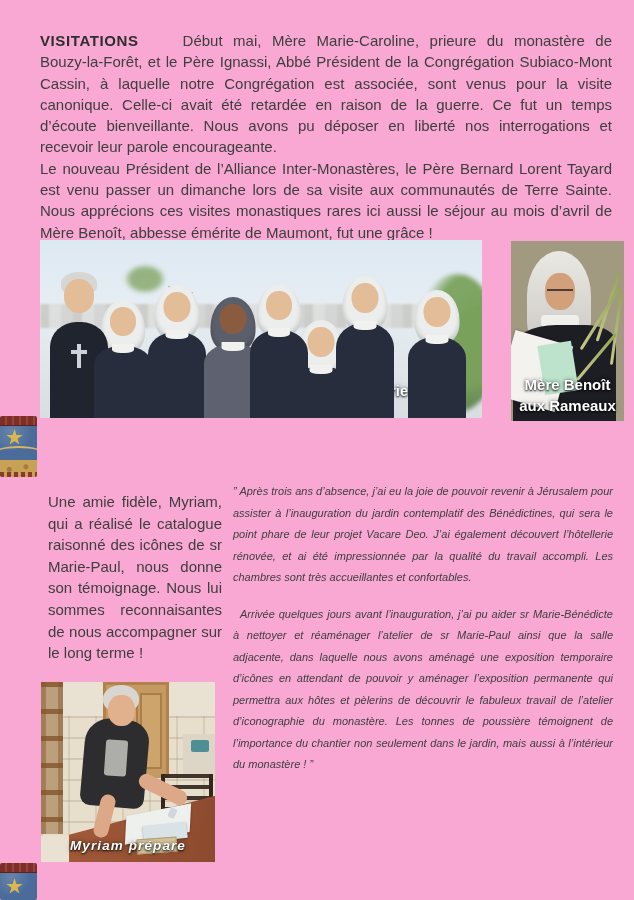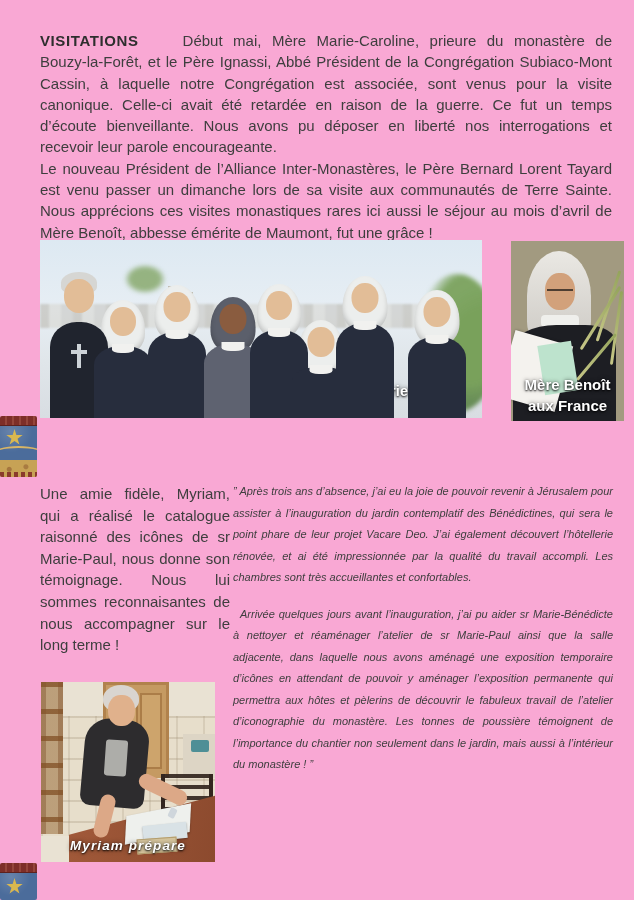--- a/index.html
+++ b/index.html
@@ -106,21 +106,21 @@
   .frag-foot { position:absolute; left:0; right:0; bottom:0; height:5px;
     background:repeating-linear-gradient(90deg,#8a3a2c 0 4px,#c7a255 4px 7px); }
   .frag-star { position:absolute; width:17px; height:17px; background:#dab84f;
     clip-path:polygon(50% 0%,61% 35%,98% 35%,68% 57%,79% 91%,50% 70%,21% 91%,32% 57%,2% 35%,39% 35%); }
   .frag-1 .frag-star { left:6px; top:13px; }
   .frag-2 .frag-star { left:6px; top:15px; }
 
   
   .col-left { position:absolute; left:40px; top:483px; width:190px;
     font-size:15px; line-height:21.6px; text-align:justify; }
-  .col-left p { margin:0; }
+  .col-left p { margin:8px; }
   .col-right { position:absolute; left:233px; top:481px; width:380px;
     font-size:11px; line-height:21.5px; text-align:justify;font-style:italic; }
   .col-right p { margin:0; }
   .col-right p.second { margin-top:15px; text-indent:7px; }
 
   
   .photo-myriam { left:41px; top:682px; width:174px; height:180px; background:#e9e2d3; }
   .my-wall-lower { position:absolute; left:0; right:0; top:34px; height:120px;
     background:repeating-linear-gradient(180deg, rgba(158,142,116,.28) 0 2px, transparent 2px 21px),
                repeating-linear-gradient(90deg, rgba(158,142,116,.22) 0 2px, transparent 2px 27px),
@@ -240,21 +240,21 @@
     <div class="bp-collar"></div>
     <div class="bp-body"></div>
     <div class="frond" style="right:14px; top:28px; transform:rotate(18deg);"></div>
     <div class="frond" style="right:22px; top:40px; transform:rotate(32deg);"></div>
     <div class="frond" style="right:6px; top:50px; transform:rotate(8deg);"></div>
     <div class="frond" style="right:26px; top:86px; transform:rotate(40deg); height:60px;"></div>
     <div class="bp-paper-white"></div>
     <div class="bp-paper-mint"></div>
     <div class="caption bp-caption">
       <span style="display:block">Mère Benoît</span>
-      <span style="display:block">aux France</span>
+      <span style="display:block">aux Rameaux</span>
     </div>
   </div>
 
   <div class="fragment frag-1">
     <div class="frag-blue"></div>
     <div class="frag-band"></div>
     <div class="frag-star"></div>
     <div class="frag-arc"></div>
     <div class="frag-gold"></div>
     <div class="frag-foot"></div>

